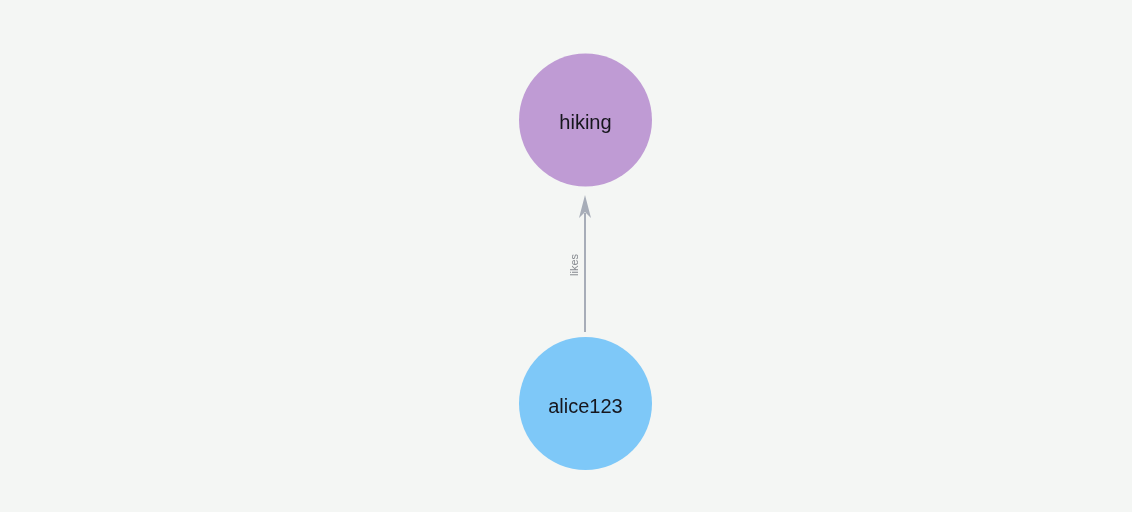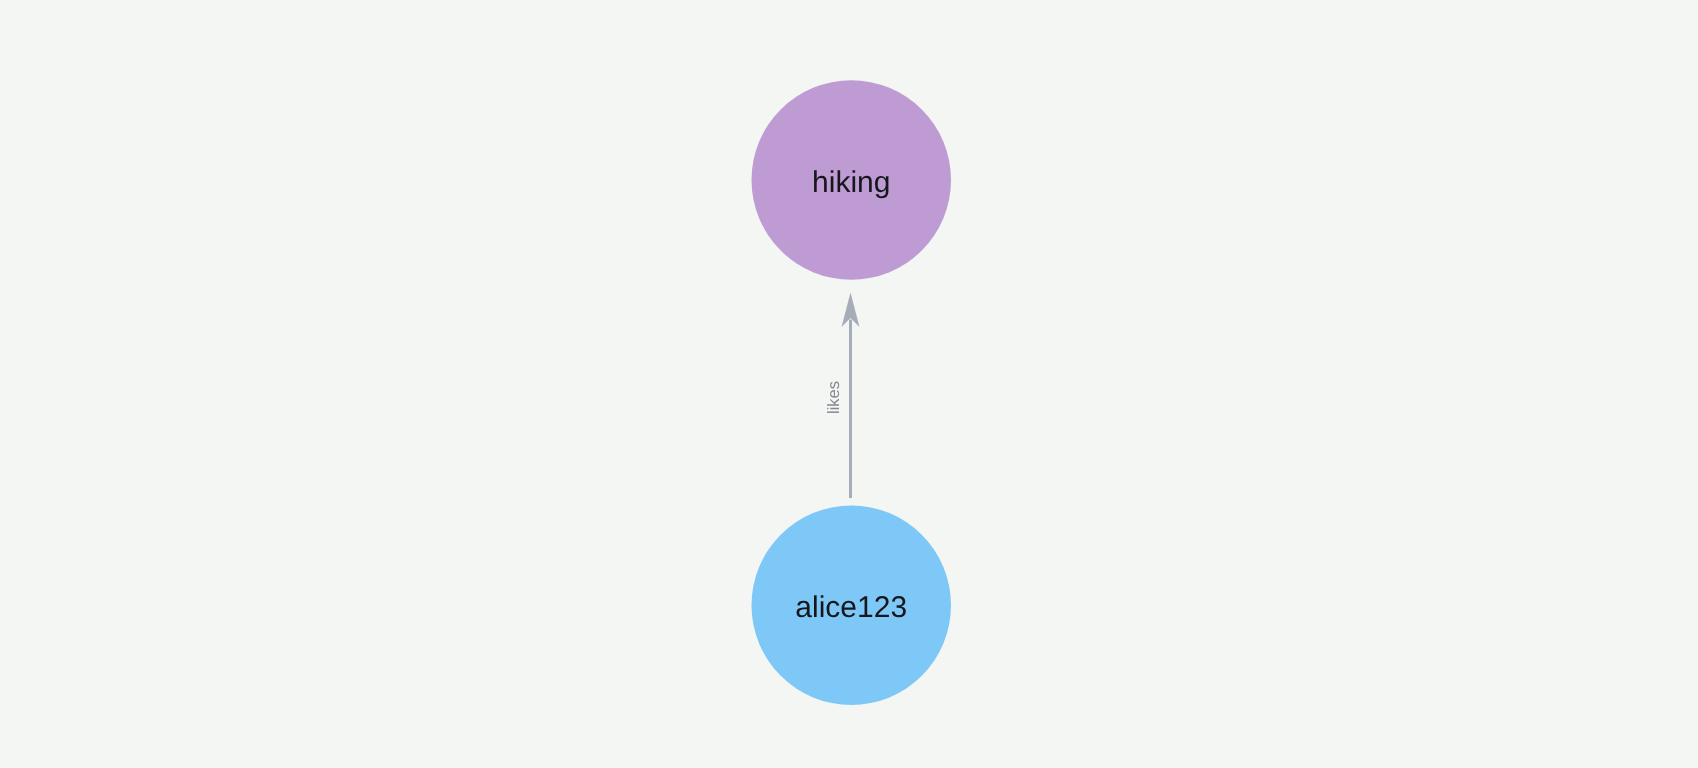--- a/index.html
+++ b/index.html
@@ -49,21 +49,21 @@
     font-family: "Liberation Sans", sans-serif;
     font-size: 11px;
     fill: #85898f;
     text-anchor: middle;
     dominant-baseline: central;
   }
 </style>
 </head>
 <body style="background: rgb(244, 246, 244); width: 1132px; height: 512px;">
 
-<div id="graph-canvas" style="width: 1032px; height: 512px; background: rgb(244, 246, 244);">
+<div id="graph-canvas" style="width: 1032px; height: 512px; background: rgb(244, 246, 244); margin-left: 18px;">
   <svg class="graph-svg" viewBox="0 0 1132 512" xmlns="http://www.w3.org/2000/svg" style="width: 1132px; height: 512px;">
 
      hiking ===== --&gt;
     <g>
       <line class="edge-line" x1="567" y1="332" x2="567" y2="213" stroke="#a7adb8" stroke-width="2"></line>
       <line class="edge-line-y1-helper" style="display:none"></line>
       <polygon class="edge-arrowhead" points="567,195 573,218 567,212 561,218" fill="#a7adb8"></polygon>
       <text class="edge-label" transform="translate(556,265) rotate(-90)" fill="#85898f" font-size="11">likes</text>
     </g>
 

